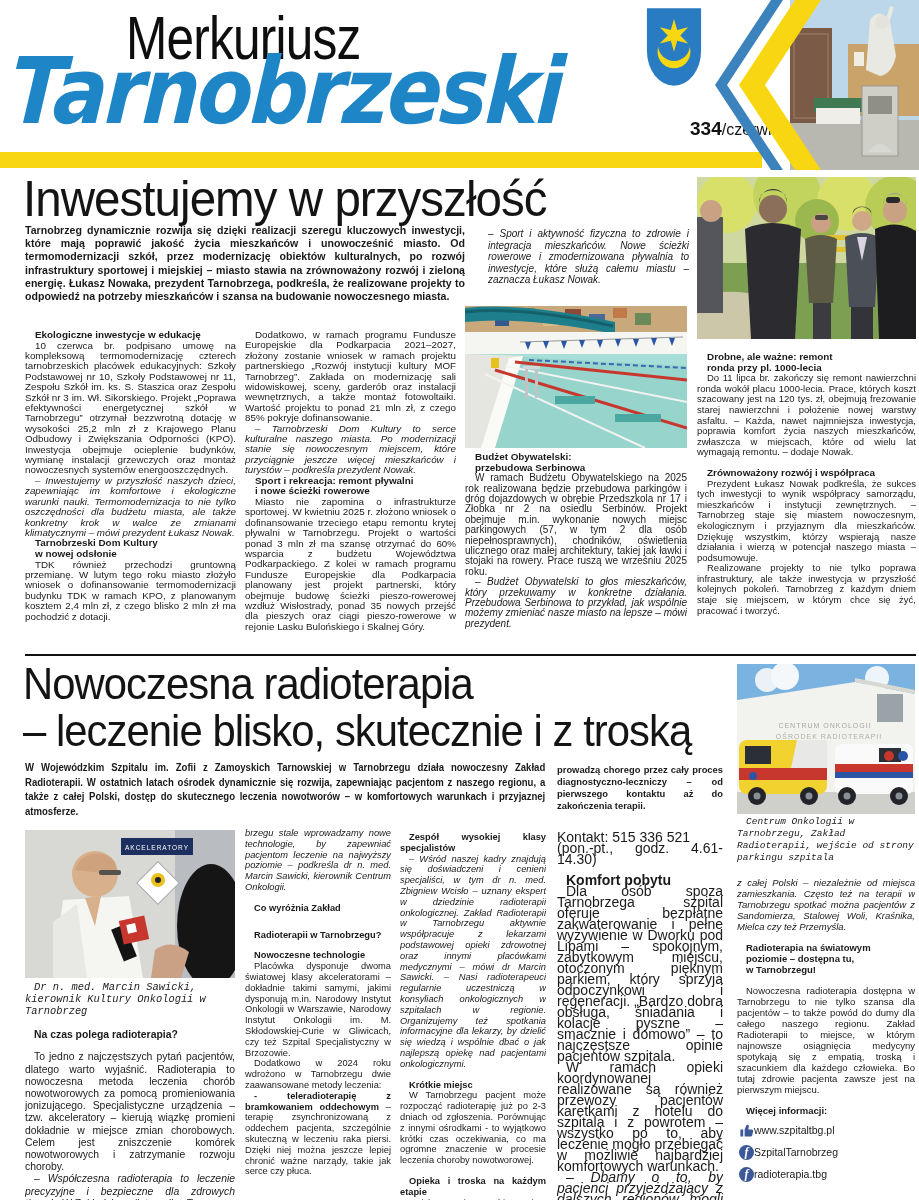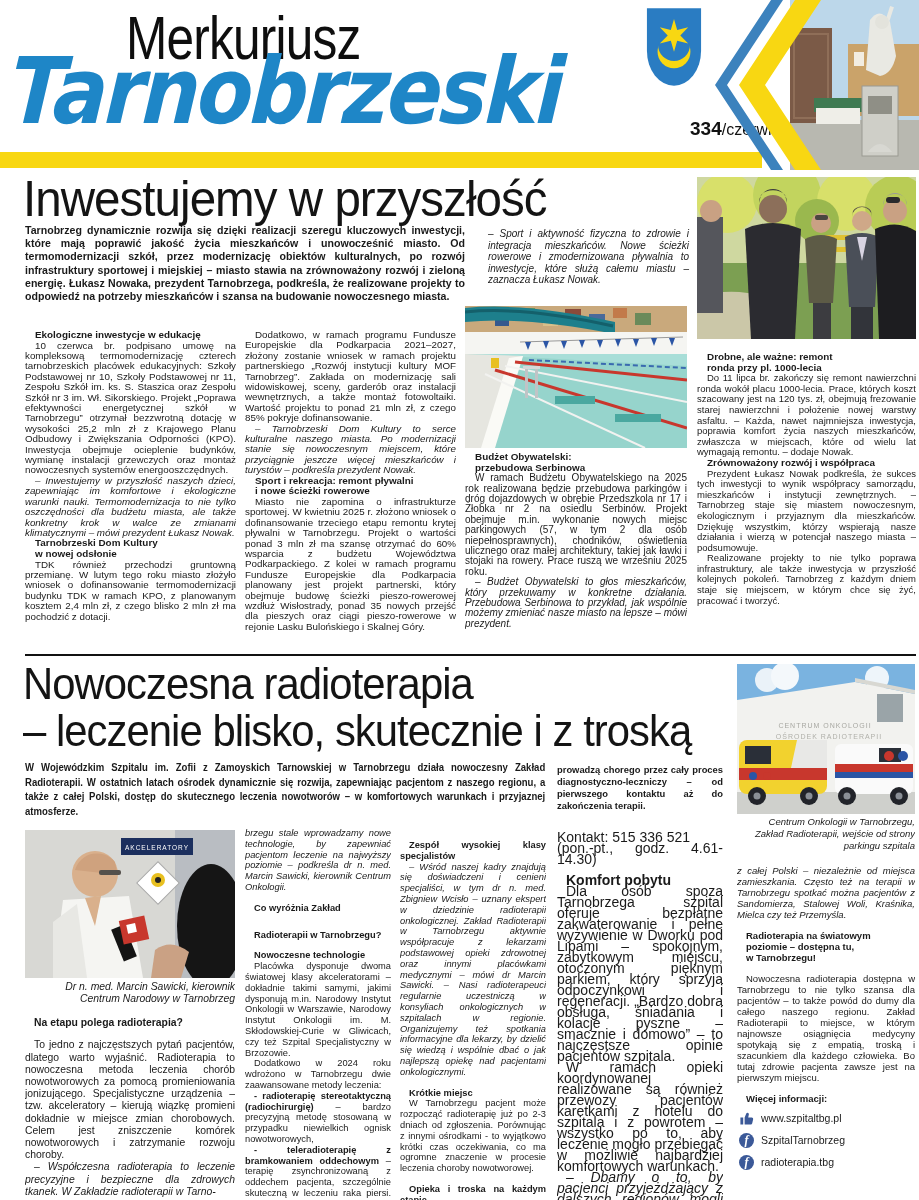--- a/index.html
+++ b/index.html
@@ -44,24 +44,24 @@
              line-height:12px;text-align:justify;}
   .col2x p{margin:0;text-indent:9px;}
   .col2x .q{font-style:italic;}
   .col2x h4{margin:10px 0 0 0;text-indent:9px;}
   .cA{left:25px;top:830px;width:210px;height:370px;overflow:hidden;font-size:10.4px;line-height:12.2px;}
   .cB{left:245px;top:828px;width:146px;height:372px;overflow:hidden;font-size:9.3px;line-height:10.8px;}
   .cC{left:400px;top:828px;width:146px;height:372px;overflow:hidden;font-size:9.3px;line-height:10.8px;}
   .cD{left:557px;top:832px;width:166px;height:378px;overflow:hidden;font-size:14px;line-height:11px;}
   .cE{left:737px;top:664px;width:178px;height:536px;overflow:hidden;font-size:9.5px;line-height:11px;}
   .col2x{position:absolute;text-align:justify;}
-  .cap{font-style:italic;text-align:right;line-height:12px;margin:4px 0 0 0;}
+  .cap{font-style:italic;text-align:left;line-height:12px;margin:4px 0 0 0;font-family:Liberation Mono, monospace;}
   .contact{margin:0 0 0 12px;text-indent:0 !important;}
   .links{margin-top:6px;}
-  .lrow{display:flex;align-items:center;gap:7px;margin:7px 0 0 2px;font-size:10.5px;}
+  .lrow{display:flex;align-items:center;margin:7px 0 0 2px;font-size:10.5px;}
   .fb{width:15px;height:15px;border-radius:50%;background:#3b5998;color:#fff;display:inline-flex;
       align-items:center;justify-content:center;font-family:"Liberation Serif",serif;font-style:italic;
       font-weight:bold;font-size:12px;flex:0 0 15px;}
   .bold-run{font-weight:bold;}
   svg text{font-family:"Liberation Sans",sans-serif;}
 </style>
 </head>
 <body>
 
 <div class="page">
@@ -202,21 +202,21 @@
     <h4>Budżet Obywatelski:</h4>
     <h4>przebudowa Serbinowa</h4>
     <p>W ramach Budżetu Obywatelskiego na 2025 rok realizowana będzie przebudowa parkingów i dróg dojazdowych w obrębie Przedszkola nr 17 i Żłobka nr 2 na osiedlu Serbinów. Projekt obejmuje m.in. wykonanie nowych miejsc parkingowych (57, w tym 2 dla osób niepełnosprawnych), chodników, oświetlenia ulicznego oraz małej architektury, takiej jak ławki i stojaki na rowery. Prace ruszą we wrześniu 2025 roku.</p>
     <p class="q">– Budżet Obywatelski to głos mieszkańców, który przekuwamy w konkretne działania. Przebudowa Serbinowa to przykład, jak wspólnie możemy zmieniać nasze miasto na lepsze – mówi prezydent.</p>
   </div>
 
   <div class="col c4">
     <h4>Drobne, ale ważne: remont</h4>
     <h4>ronda przy pl. 1000-lecia</h4>
     <p>Do 11 lipca br. zakończy się remont nawierzchni ronda wokół placu 1000-lecia. Prace, których koszt szacowany jest na 120 tys. zł, obejmują frezowanie starej nawierzchni i położenie nowej warstwy asfaltu. – Każda, nawet najmniejsza inwestycja, poprawia komfort życia naszych mieszkańców, zwłaszcza w miejscach, które od wielu lat wymagają remontu. – dodaje Nowak.</p>
-    <h4 style="">Zrównoważony rozwój i współpraca</h4>
+    <h4 style="margin-top:10px">Zrównoważony rozwój i współpraca</h4>
     <p>Prezydent Łukasz Nowak podkreśla, że sukces tych inwestycji to wynik współpracy samorządu, mieszkańców i instytucji zewnętrznych. – Tarnobrzeg staje się miastem nowoczesnym, ekologicznym i przyjaznym dla mieszkańców. Dziękuję wszystkim, którzy wspierają nasze działania i wierzą w potencjał naszego miasta – podsumowuje.</p>
     <p>Realizowane projekty to nie tylko poprawa infrastruktury, ale także inwestycja w przyszłość kolejnych pokoleń. Tarnobrzeg z każdym dniem staje się miejscem, w którym chce się żyć, pracować i tworzyć.</p>
   </div>
 
   <div class="divider"></div>
 
   <div class="hl2">
     <div>Nowoczesna radioterapia</div>
     <div>– leczenie blisko, skutecznie i z troską</div>
   </div>
@@ -237,39 +237,38 @@
       <rect x="74" y="40" width="22" height="5" fill="#55514c" rx="2"></rect>
       <path d="M38 70 L104 66 L118 148 L28 148 Z" fill="#f5f5f2"></path>
       <path d="M60 68 L76 66 L70 96 Z" fill="#d9b08c"></path>
       <path d="M28 92 L52 74 L62 148 L28 148 Z" fill="#e8e8e4"></path>
       <rect x="92" y="96" width="14" height="34" fill="#141414" transform="rotate(-22 99 113)"></rect>
       <rect x="96" y="88" width="26" height="24" fill="#c8372d" transform="rotate(-12 109 100)"></rect>
       <rect x="102" y="94" width="9" height="9" fill="#fff" transform="rotate(-12 106 98)"></rect>
       <ellipse cx="186" cy="96" rx="34" ry="62" fill="#151515"></ellipse>
       <path d="M130 120 q16 -12 34 2 l-8 26 l-30 0 z" fill="#caa184"></path>
     </svg>
-    <p class="cap">Dr n. med. Marcin Sawicki, kierownik Centrum Narodowy w Tarnobrzeg</p>
-    <h4 style="margin-top:12px">Na etapu polega radioterapia?</h4>
+    <p class="cap">Dr n. med. Marcin Sawicki, kierownik Kultury Onkologii w Tarnobrzeg</p>
+    <h4 style="margin-top:12px">Na czas polega radioterapia?</h4>
     <p style="margin-top:10px">To jedno z najczęstszych pytań pacjentów, dlatego warto wyjaśnić. Radioterapia to nowoczesna metoda leczenia chorób nowotworowych za pomocą promieniowania jonizującego. Specjalistyczne urządzenia – tzw. akceleratory – kierują wiązkę promieni dokładnie w miejsce zmian chorobowych. Celem jest zniszczenie komórek nowotworowych i zatrzymanie rozwoju choroby.</p>
     <p class="q">– Współczesna radioterapia to leczenie precyzyjne i bezpieczne dla zdrowych tkanek. W Zakładzie radioterapii w Tarno-</p>
   </div>
 
   <div class="col2x cB">
     <p class="q" style="text-indent:0">brzegu stale wprowadzamy nowe technologie, by zapewniać pacjentom leczenie na najwyższy poziomie – podkreśla dr n. med. Marcin Sawicki, kierownik Centrum Onkologii.</p>
     <h4>Co wyróżnia Zakład</h4>
     <h4 style="margin-top:16px">Radioterapii w Tarnobrzegu?</h4>
     <h4>Nowoczesne technologie</h4>
     <p>Placówka dysponuje dwoma światowej klasy akceleratorami – dokładnie takimi samymi, jakimi dysponują m.in. Narodowy Instytut Onkologii w Warszawie, Narodowy Instytut Onkologii im. M. Skłodowskiej-Curie w Gliwicach, czy też Szpital Specjalistyczny w Brzozowie.</p>
     <p>Dodatkowo w 2024 roku wdrożono w Tarnobrzegu dwie zaawansowane metody leczenia:</p>
-    <p><span class="bold-run">- radioterapię stereotaktyczną (radiochirurgię)</span><span> – bardzo precyzyjną metodę stosowaną w przypadku niewielkich ognisk nowotworowych,</span></p>
     <p><span class="bold-run">- teleradioterapię z bramkowaniem oddechowym</span><span> – terapię zsynchronizowaną z oddechem pacjenta, szczególnie skuteczną w leczeniu raka piersi. Dzięki niej można jeszcze lepiej chronić ważne narządy, takie jak serce czy płuca.</span></p>
   </div>
 
   <div class="col2x cC">
-    <h4 style="margin-top:12px">Zespół wysokiej klasy specjalistów</h4>
+    <h4 style="margin-top:4px">Zespół wysokiej klasy specjalistów</h4>
     <p class="q">– Wśród naszej kadry znajdują się doświadczeni i cenieni specjaliści, w tym dr n. med. Zbigniew Wcisło – uznany ekspert w dziedzinie radioterapii onkologicznej. Zakład Radioterapii w Tarnobrzegu aktywnie współpracuje z lekarzami podstawowej opieki zdrowotnej oraz innymi placówkami medycznymi – mówi dr Marcin Sawicki. – Nasi radioterapeuci regularnie uczestniczą w konsyliach onkologicznych w szpitalach w regionie. Organizujemy też spotkania informacyjne dla lekarzy, by dzielić się wiedzą i wspólnie dbać o jak najlepszą opiekę nad pacjentami onkologicznymi.</p>
     <h4>Krótkie miejsc</h4>
     <p>W Tarnobrzegu pacjent może rozpocząć radioterapię już po 2-3 dniach od zgłoszenia. Porównując z innymi ośrodkami - to wyjątkowo krótki czas oczekiwania, co ma ogromne znaczenie w procesie leczenia choroby nowotworowej.</p>
     <h4>Opieka i troska na każdym etapie</h4>
     <p>Każdy pacjent objęty jest kompleksową opieką.</p>
 
   </div>
 
   <div class="col2x cD">
     <p class="contact">Kontakt: 515 336 521</p>

